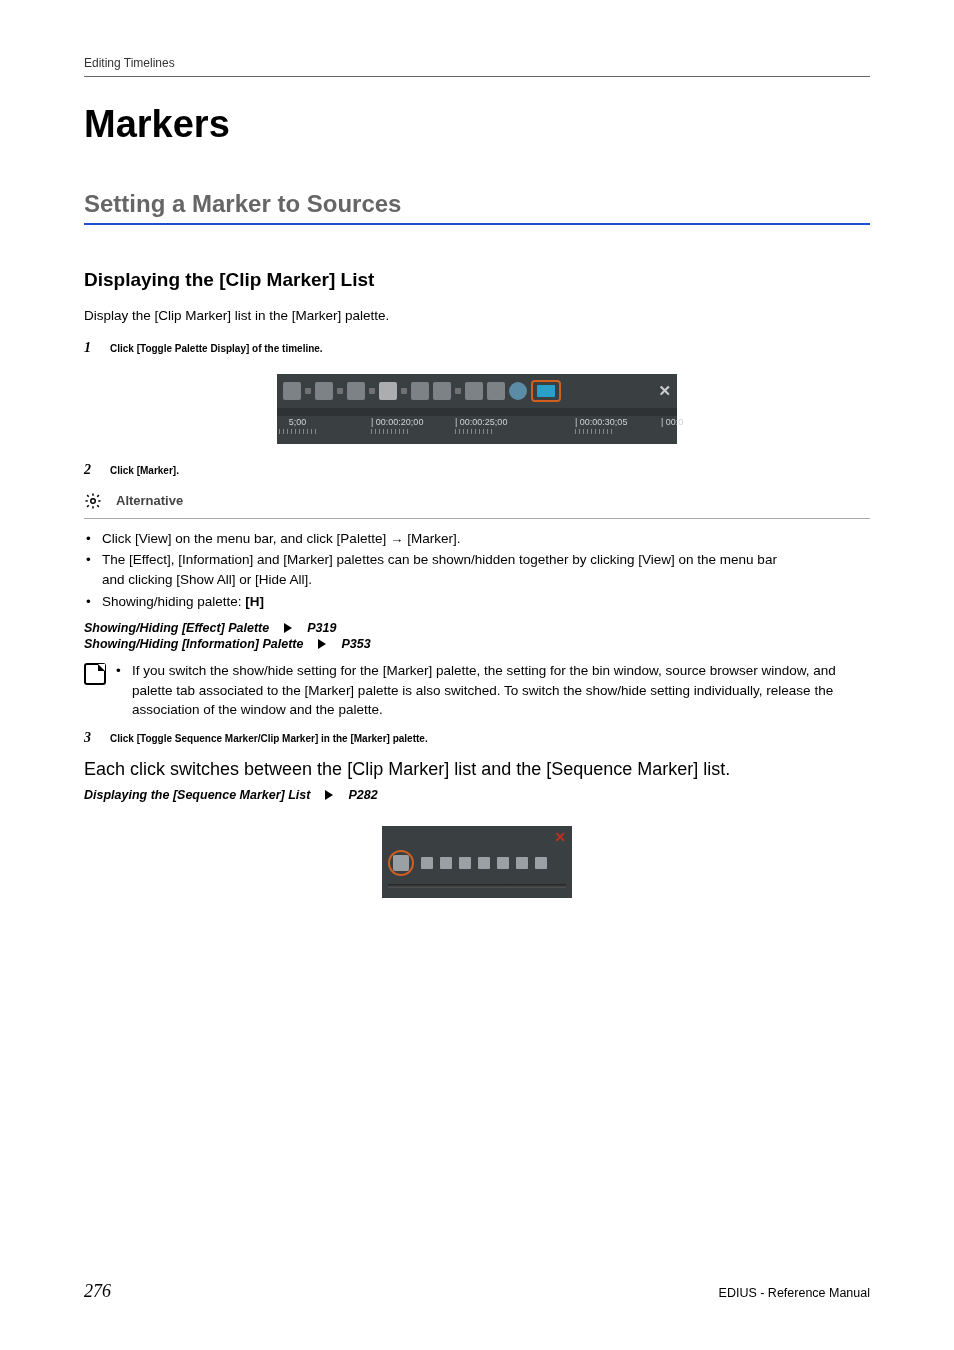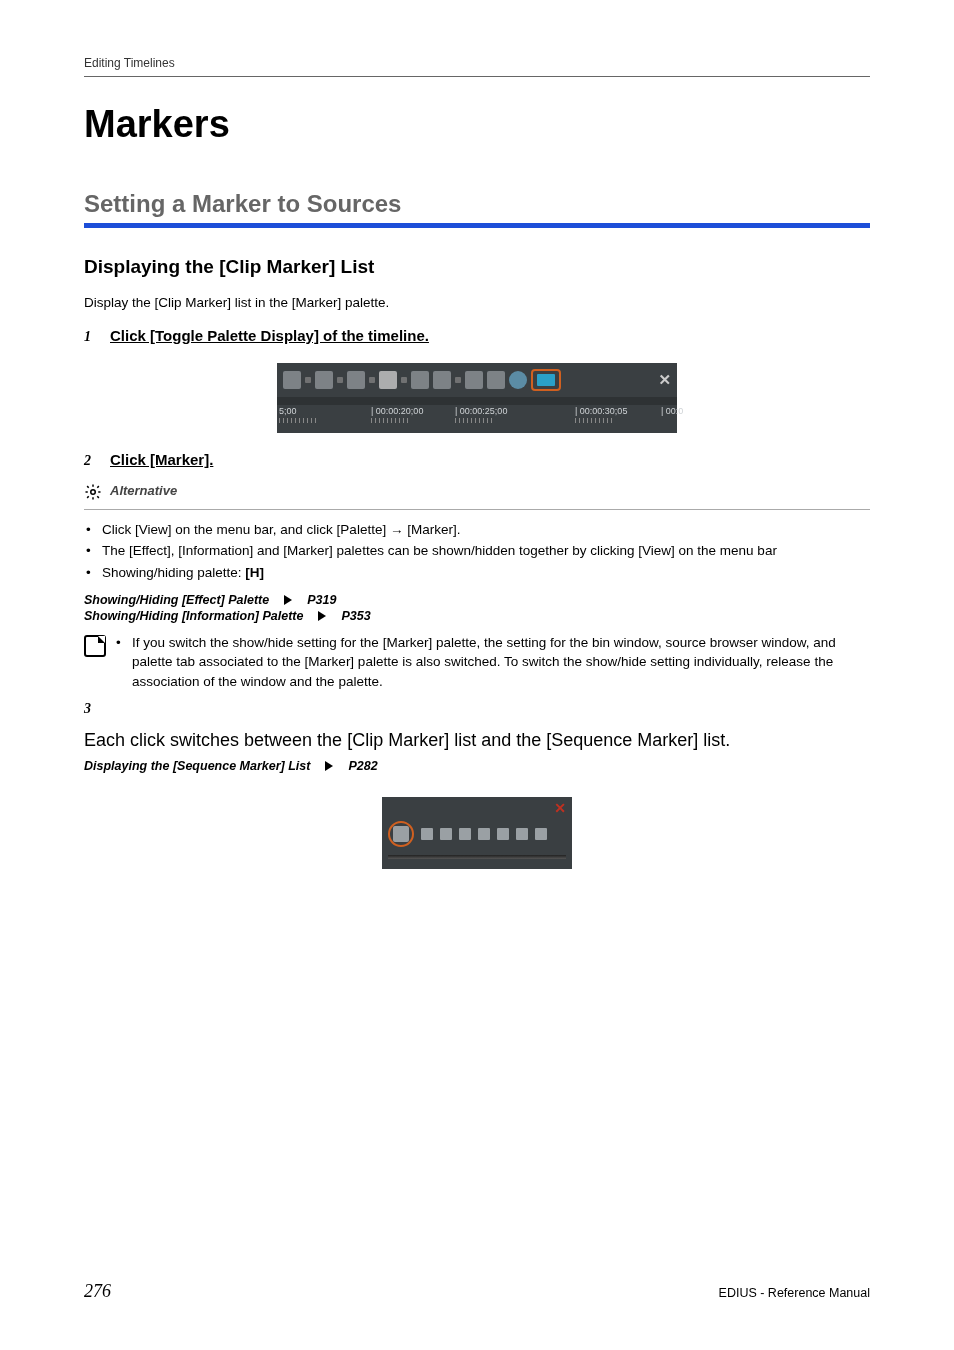--- a/index.html
+++ b/index.html
@@ -23,22 +23,22 @@
   h1 {
     font-size: 38px;
     font-weight: bold;
     margin-bottom: 44px;
   }
   h2 {
     font-size: 24px;
     font-weight: bold;
     color: #666;
     padding-bottom: 5px;
-    border-bottom: 5px solid #1d4ed8;
-    margin-bottom: 28px;
+    border-bottom: 2px solid #1d4ed8;
+    margin-bottom: 44px;
   }
   h3 {
     font-size: 19px;
     font-weight: bold;
     margin-bottom: 16px;
   }
   .body-text {
     font-size: 13.5px;
     margin-bottom: 14px;
     line-height: 1.4;
@@ -51,22 +51,21 @@
   }
   .step-num {
     font-style: italic;
     font-weight: bold;
     font-size: 14px;
     width: 12px;
     font-family: Georgia,'Times New Roman', serif;
   }
   .step-text {
     font-weight: bold;
-    font-size: 15px;
-    text-decoration: underline;
+    font-size: 10px;
   }
   .figure-row {
     display: flex;
     justify-content: center;
     margin: 18px 0;
   }
   .timeline-fig {
     width: 400px;
   }
   .tl-toolbar {
@@ -122,23 +121,23 @@
   }
   .tl-tick-label{ white-space:nowrap;}
   .tl-tick-marks{
     display:flex; gap:3px; margin-top:2px;
   }
   .tl-tick-marks span{
     width:1px; height:5px; background:#888; display:block;
   }
   .alt-row {
     display: flex;
-    gap: 8px;
+    align-items: center;
+    gap: 14px;
     margin: 14px 0 8px 0;
-    font-style: italic;
   }
   .gear-icon {
     width: 18px; height: 18px;
     display:flex;align-items:center;justify-content:center;
   }
   .gear-icon svg{width:18px;height:18px;}
   .alt-label { font-weight: bold; font-size: 13px; color:#444; }
   .thin-rule { border-top:1px solid #aaa; margin:2px 0 10px 0;}
   .bullet-list { list-style: none; padding:0; margin:0 0 8px 0;}
   .bullet-list li {
@@ -281,21 +280,21 @@
       <span class="tl-icon"></span>
       <span class="tl-icon" style="background:#6aaed0;border-radius:50%;"></span>
       <span class="tl-selected">
         <span class="tl-selected-inner"></span>
       </span>
       <span class="tl-spacer"></span>
       <span class="tl-close">✕</span>
     </div>
     <div class="tl-divider"></div>
     <div class="tl-ruler">
-      <div class="tl-tick" style="left:2px;">
+      <div class="tl-tick" style="left:2px;align-items:center;">
         <span class="tl-tick-label">5;00</span>
         <div class="tl-tick-marks">
             <span></span>
             <span></span>
             <span></span>
             <span></span>
             <span></span>
             <span></span>
             <span></span>
             <span></span>
@@ -372,20 +371,21 @@
   <span class="alt-label">Alternative</span>
 </div>
 <div class="thin-rule"></div>
 
 <ul class="bullet-list">
   <li>
     <span>Click [View] on the menu bar, and click [Palette] </span><span class="arrow-char">→</span><span> [Marker].</span>
   </li>
   <li>
     <span>The [Effect], [Information] and [Marker] palettes can be shown/hidden together by clicking [View] on the menu bar </span>
+    <span class="cont">and clicking [Show All] or [Hide All].</span>
   </li>
   <li>
     <span>Showing/hiding palette: </span><span class="mono-key">[H]</span>
   </li>
 </ul>
 
 <div class="ref-link">
   <span>Showing/Hiding [Effect] Palette</span>
     <span class="tri-icon"></span>
     <span> P319</span>
@@ -404,20 +404,21 @@
       <span>If you switch the show/hide setting for the [Marker] palette, the setting for the bin window, source browser </span>
       <span>window, and palette tab associated to the [Marker] palette is also switched. To switch the show/hide setting </span>
       <span>individually, release the association of the window and the palette.</span>
     </div>
   </div>
 </div>
 
 
 <div class="step" style="margin-top:10px;">
   <span class="step-num">3</span>
+  <span class="step-text">Click [Toggle Sequence Marker/Clip Marker] in the [Marker] palette.</span>
 </div>
 <p class="plain-text">Each click switches between the [Clip Marker] list and the [Sequence Marker] list.</p>
 <div class="ref-link">
   <span>Displaying the [Sequence Marker] List</span>
     <span class="tri-icon"></span>
     <span> P282</span>
 </div>
 
 
 <div class="figure-row">

